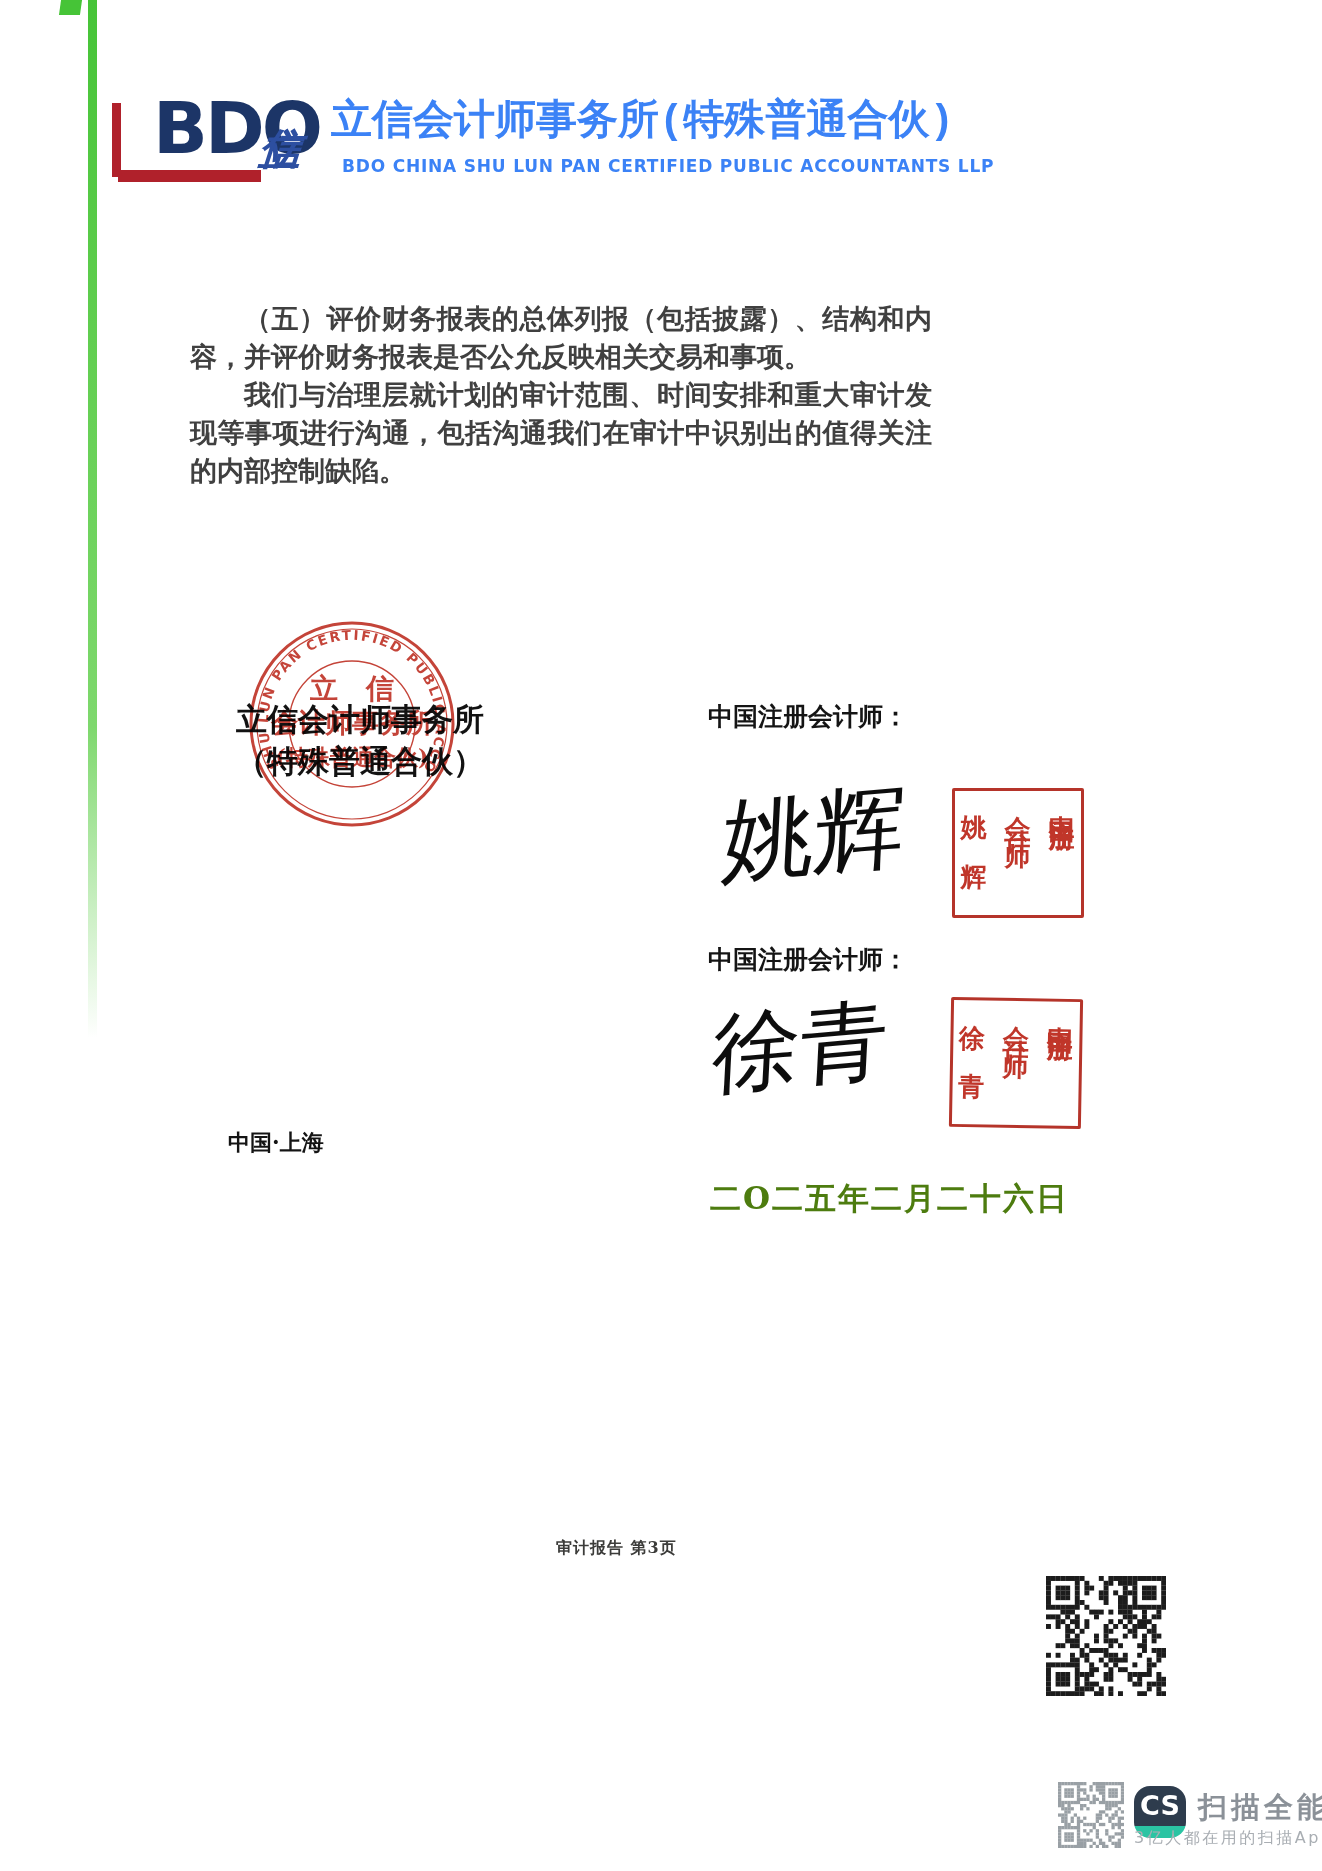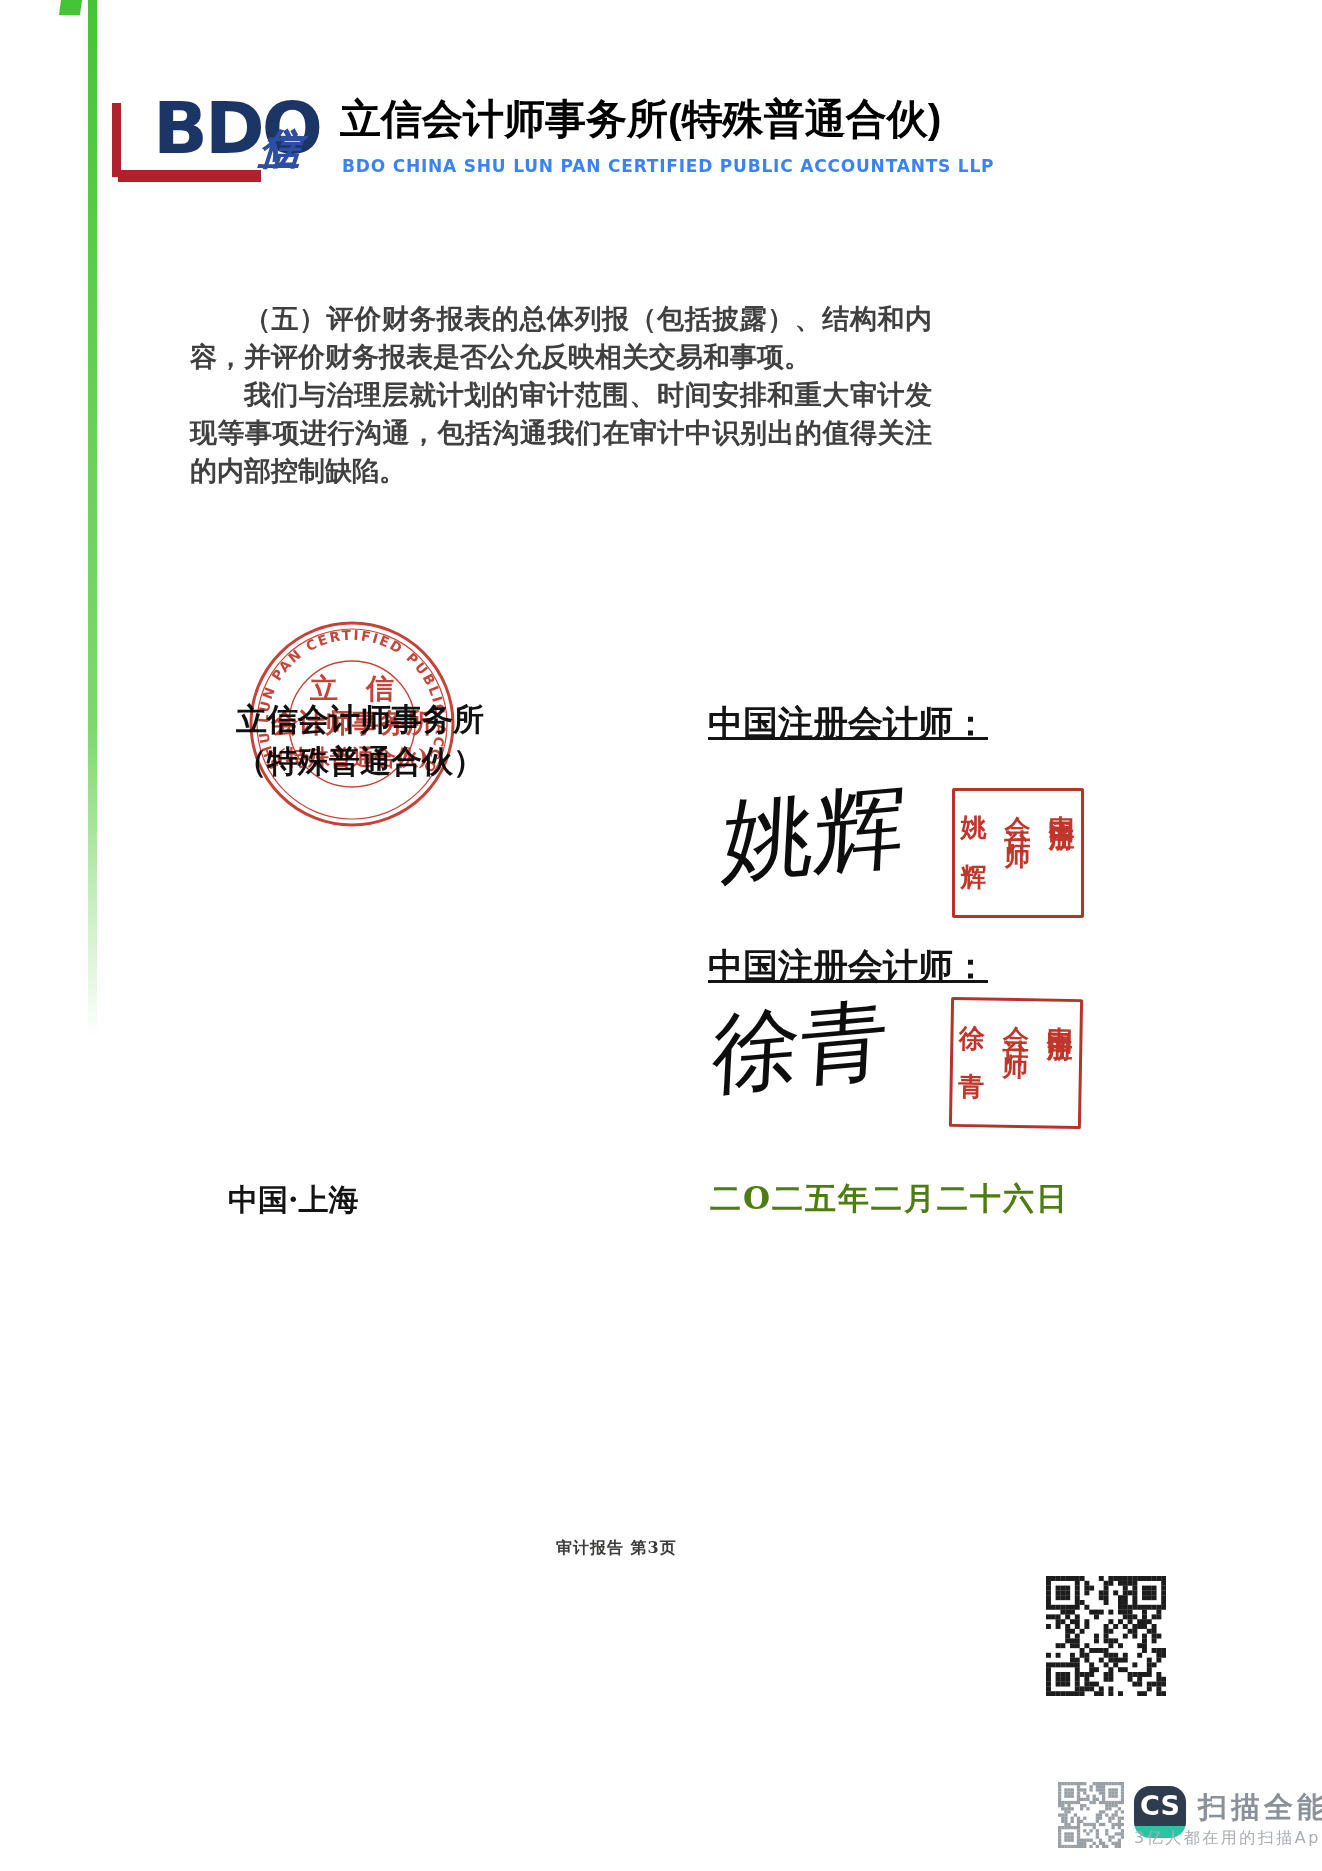--- a/index.html
+++ b/index.html
@@ -14,49 +14,49 @@
     background:linear-gradient(to bottom,#46c437 0%,#63cf52 35%,#7ed86d 70%,rgba(126,216,109,0) 100%);}
   .scan-corner{position:absolute;left:60px;top:0;width:21px;height:15px;background:#46c437;transform:skewX(-8deg);}
   
   .logo-vbar{position:absolute;left:112px;top:103px;width:9px;height:74px;background:#b0212b;}
   .logo-bdo{position:absolute;left:123px;top:86px;font-family:"DejaVu Sans","Liberation Sans",sans-serif;
     font-weight:bold;font-size:72px;letter-spacing:-3px;color:#1c3567;margin-left:30px;}
   .logo-hbar{position:absolute;left:118px;top:170px;width:143px;height:12px;background:#b0212b;}
   .logo-lixin{position:absolute;left:262px;top:92px;writing-mode:vertical-rl;text-orientation:upright;
     font-family:"DejaVu Serif","Liberation Serif",serif;font-weight:bold;font-style:italic;
     font-size:42px;line-height:44px;color:#2d4fa1;transform:skewX(-4deg);letter-spacing:2px;}
-  .title-cn{position:absolute;left:340px;top:92px;font-family:Liberation Sans, sans-serif;
-    font-weight:bold;font-size:41px;color:#000000;letter-spacing:0px;white-space:nowrap;}
+  .title-cn{position:absolute;left:331px;top:92px;font-family:Liberation Mono, monospace;
+    font-weight:bold;font-size:41px;color:#3b82f6;letter-spacing:0px;white-space:nowrap;}
   .title-en{position:absolute;left:342px;top:156px;font-family:"DejaVu Sans","Liberation Sans",sans-serif;
     font-weight:bold;font-size:17px;color:#3b82f6;letter-spacing:0.8px;white-space:nowrap;}
   
   .body-text{position:absolute;left:190px;top:300px;width:742px;font-size:27px;line-height:38px;
     font-weight:600;color:#404040;text-align:justify;}
   .body-text p{margin:0;text-indent:2em;}
   
   .firm-name{position:absolute;left:236px;top:698px;font-size:31px;font-weight:600;color:#121212;line-height:42px;white-space:nowrap;}
   .seal{position:absolute;left:246px;top:618px;width:212px;height:212px;mix-blend-mode:multiply;opacity:0.93;}
-  .cpa-label{position:absolute;left:708px;font-size:35px;font-weight:bold;color:#141414;white-space:nowrap;text-decoration:underline;}
+  .cpa-label{position:absolute;left:708px;font-size:25px;font-weight:bold;color:#141414;white-space:nowrap;}
   .cpa-label.first{top:700px;}
   .cpa-label.second{top:943px;}
   .signature{position:absolute;color:#0d0d0d;font-family:"DejaVu Serif","Liberation Serif",serif;
     font-size:92px;font-weight:normal;white-space:nowrap;transform:rotate(-5deg) skewX(-8deg);}
   .signature.first{left:722px;top:772px;}
   .signature.second{left:712px;top:988px;font-size:88px;}
   .stamp{position:absolute;width:114px;height:116px;border:3px solid #b5342a;border-radius:2px;
     display:flex;flex-direction:row-reverse;justify-content:space-between;
     padding:4px 6px;box-sizing:content-box;background:rgba(255,255,255,0);mix-blend-mode:multiply;}
   .stamp.first{left:952px;top:788px;}
   .stamp.second{left:950px;top:998px;transform:rotate(1deg);}
   .stamp-col{writing-mode:vertical-rl;text-orientation:upright;color:#c0362a;
     font-weight:bold;font-size:26px;line-height:1;font-family:"DejaVu Serif","Liberation Serif",serif;}
   .stamp-col.c4{letter-spacing:3px;}
   .stamp-col.c3{letter-spacing:14px;}
   .stamp-col.c2{letter-spacing:48px;}
-  .place-label{position:absolute;left:228px;top:1180px;font-size:30px;font-weight:bold;color:#141414;white-space:nowrap;}
+  .place-label{position:absolute;left:228px;top:1128px;font-size:22px;font-weight:bold;color:#141414;white-space:nowrap;}
   .date-label{position:absolute;left:710px;top:1178px;font-size:31px;font-weight:bold;color:#4d7c0f;letter-spacing:2px;white-space:nowrap;}
   
   .footer-label{position:absolute;left:556px;top:1538px;font-size:16px;font-weight:600;color:#3c3c3a;letter-spacing:1px;white-space:nowrap;}
   .doc-qr{position:absolute;left:1046px;top:1576px;width:120px;height:120px;}
   
   .wm-qr{position:absolute;left:1058px;top:1782px;width:66px;height:66px;opacity:0.9;}
   .wm-logo{position:absolute;left:1134px;top:1786px;width:52px;height:52px;border-radius:16px;
     background:linear-gradient(to bottom,#2e3c4d 0%,#2e3c4d 76%,#2bc4a3 76%,#2bc4a3 100%);
     display:flex;align-items:flex-start;justify-content:center;}
   .wm-logo span{font-family:"DejaVu Sans","Liberation Sans",sans-serif;font-weight:bold;font-size:27px;

